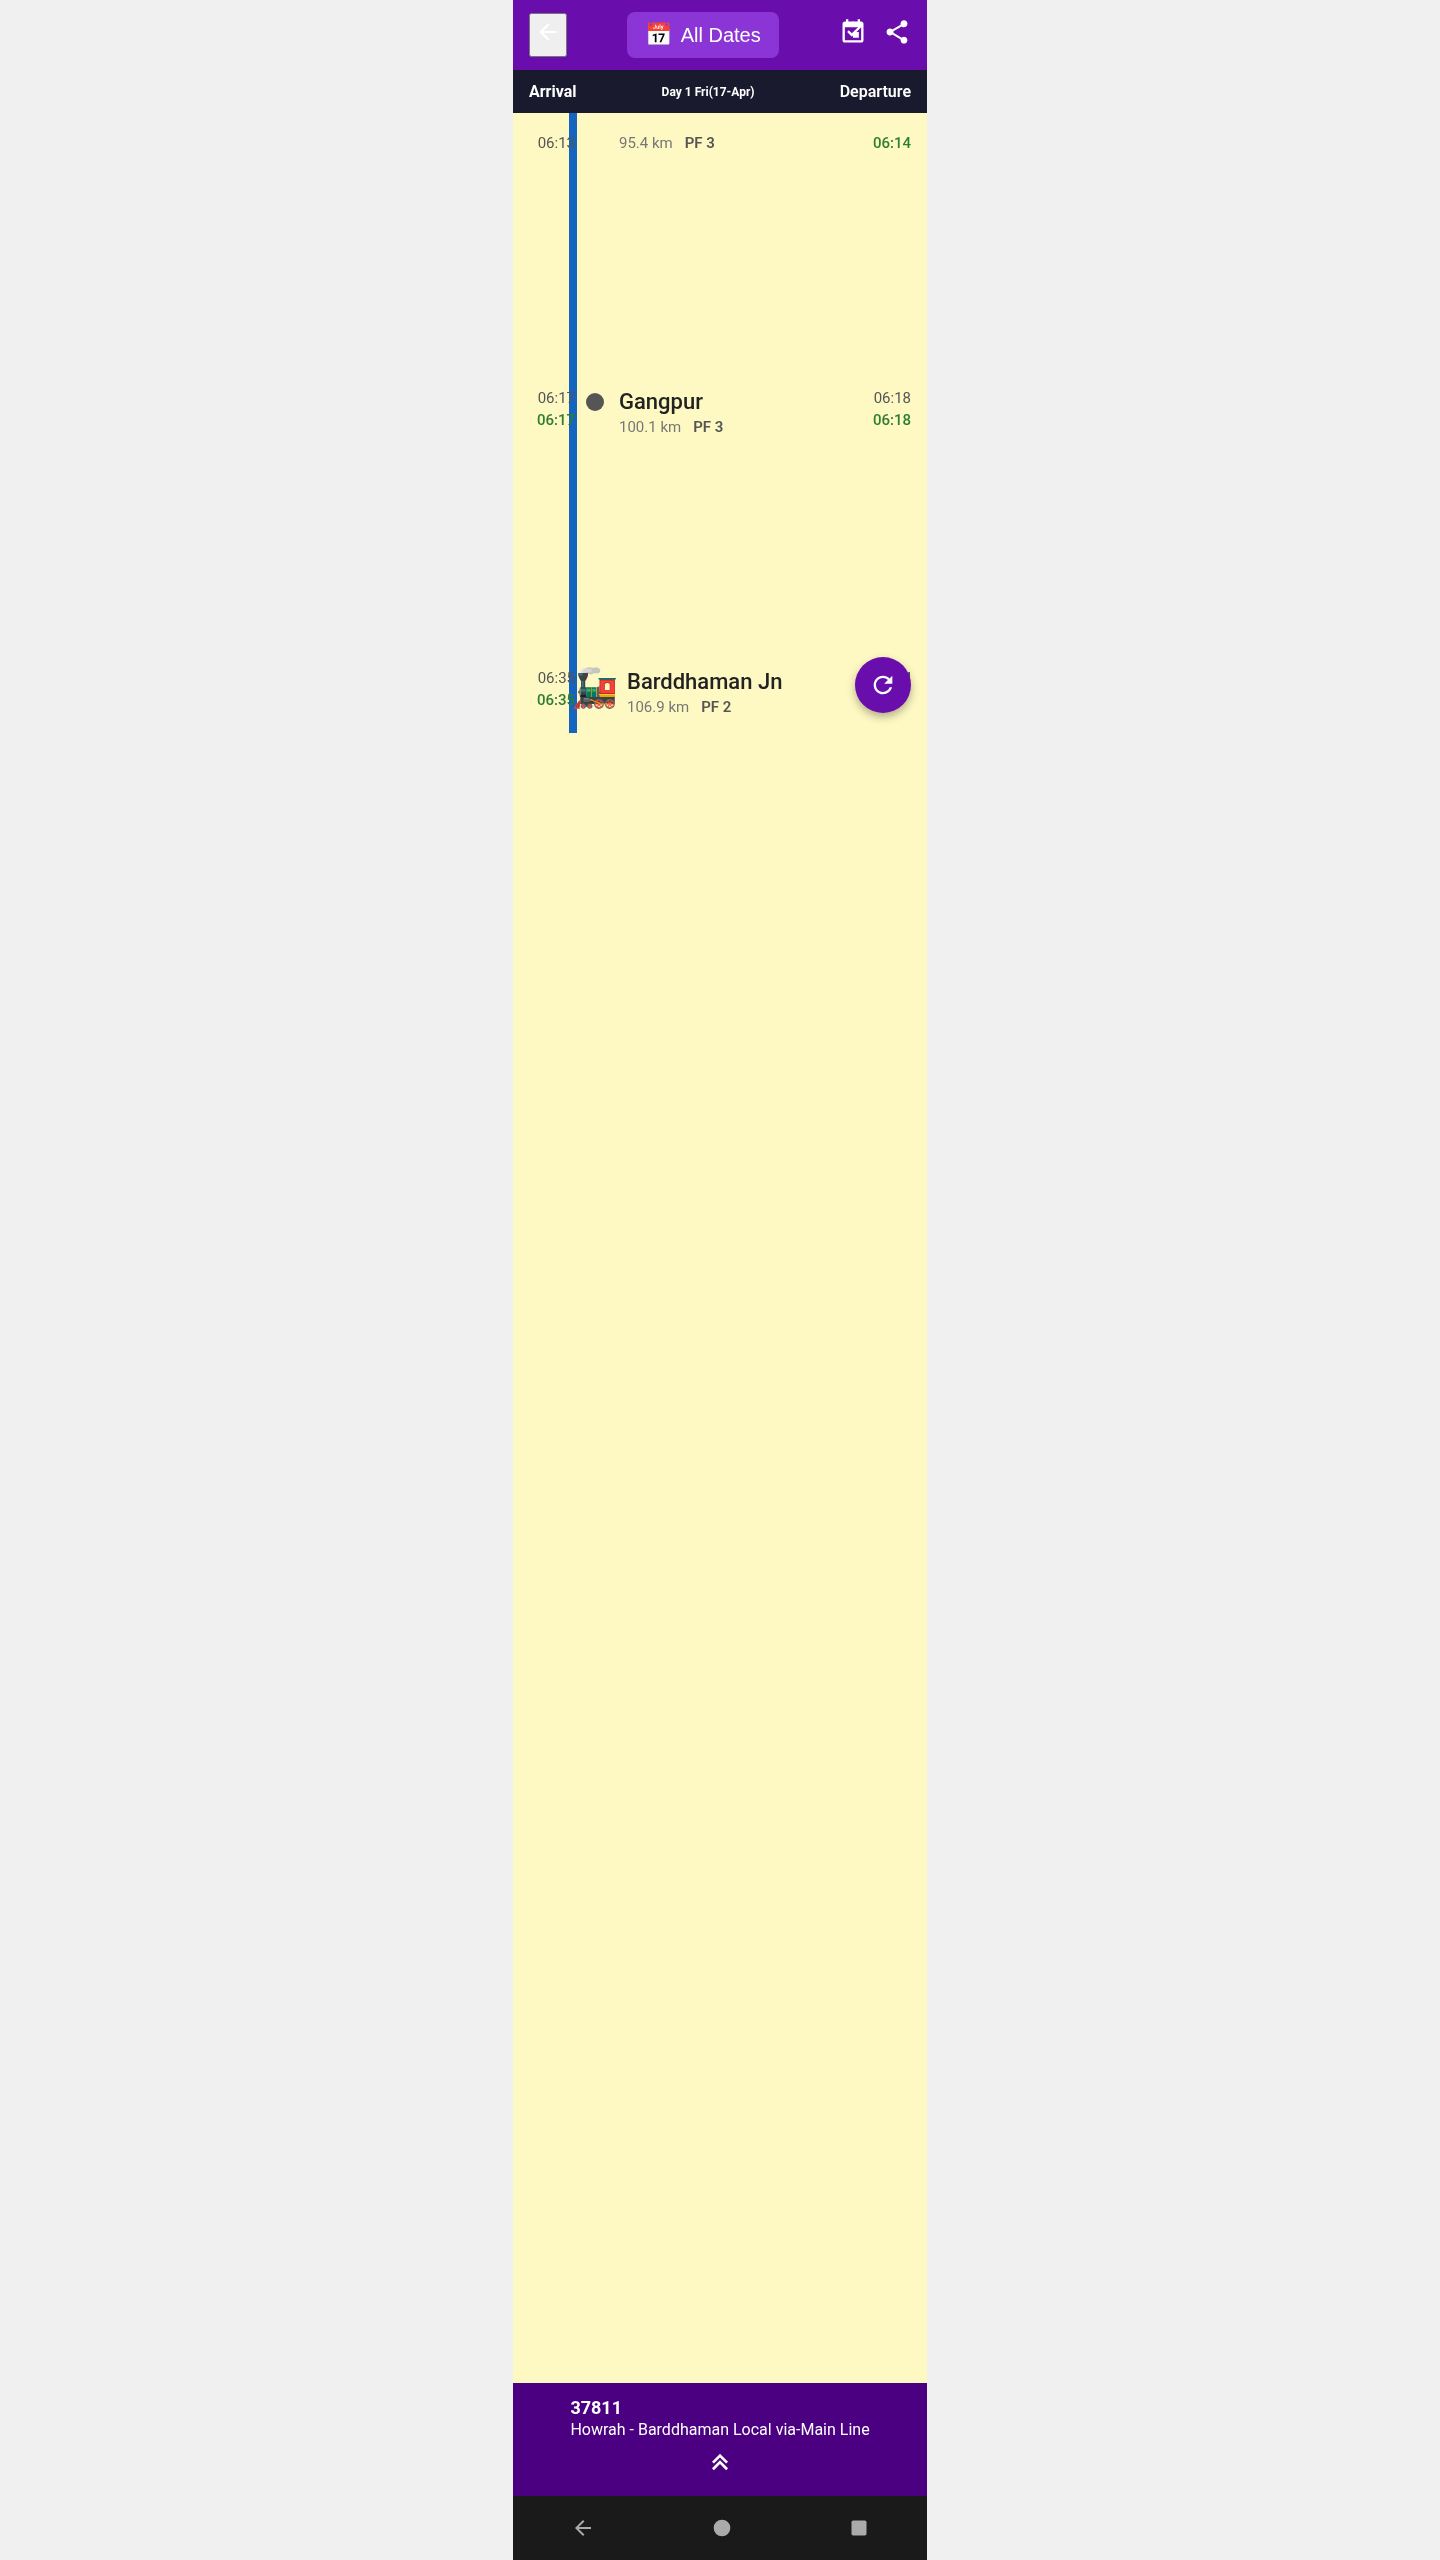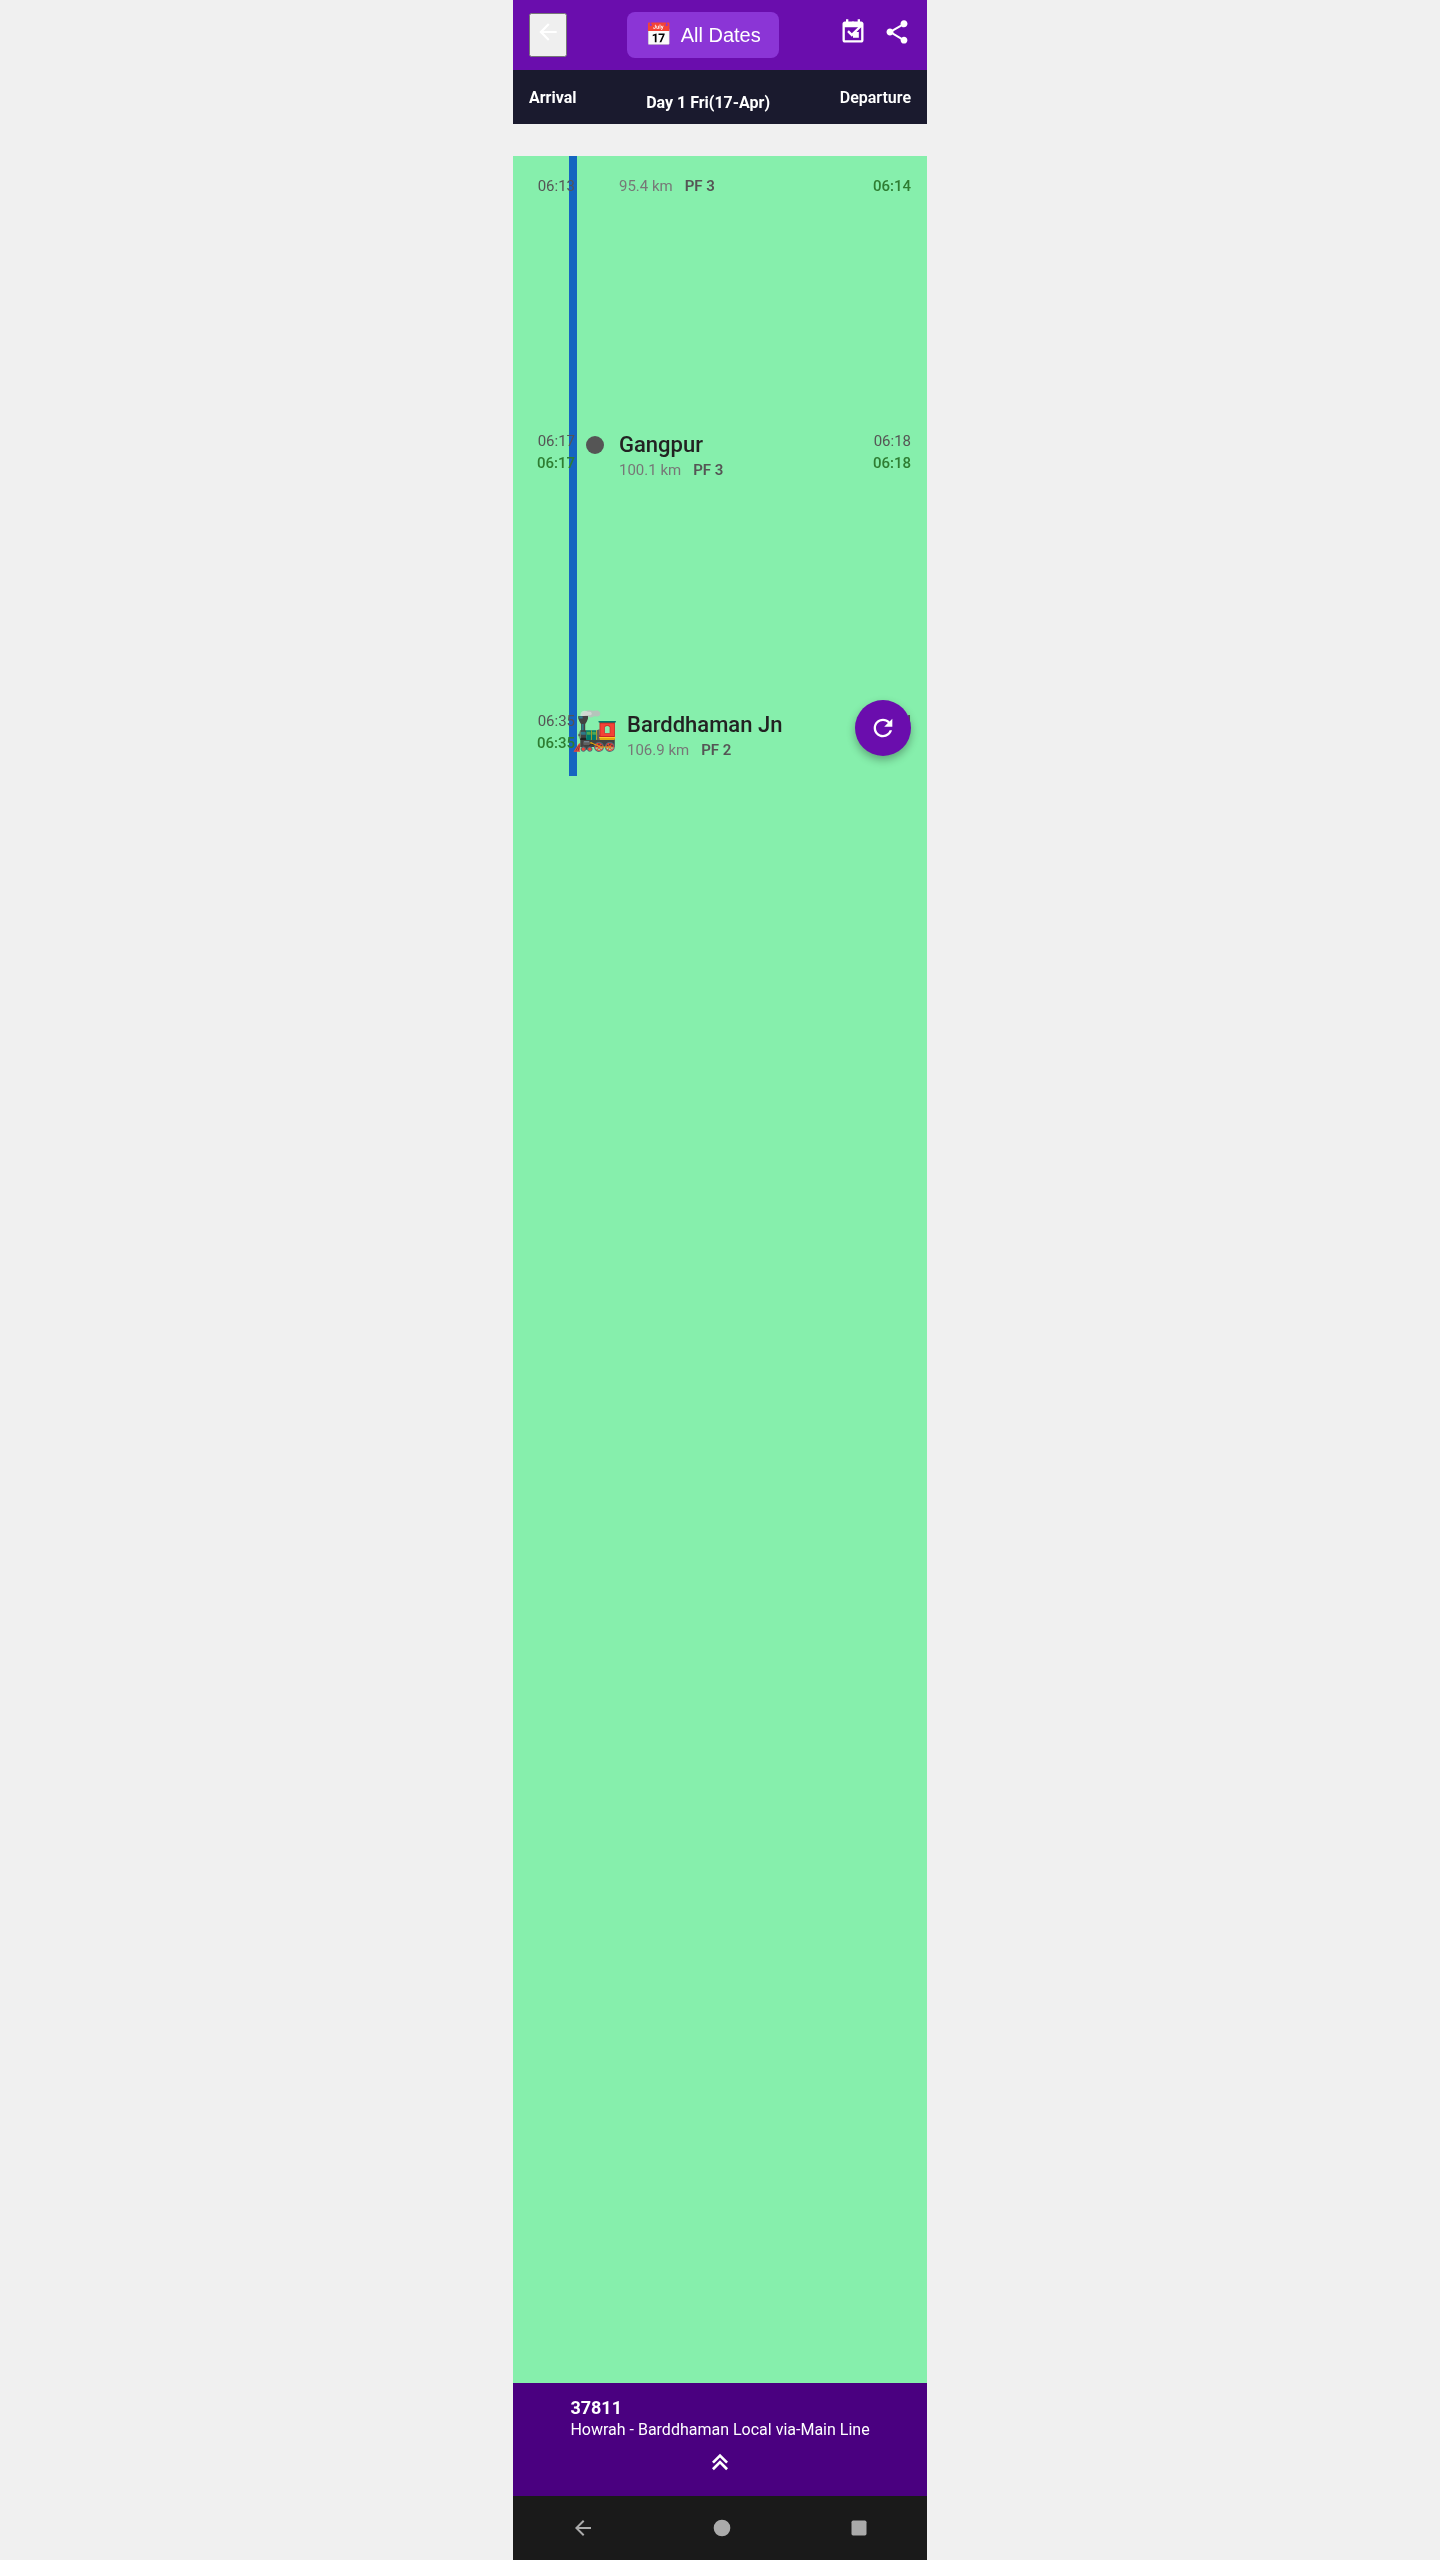--- a/index.html
+++ b/index.html
@@ -77,38 +77,36 @@
     }
 
     .day-bar-arrival {
       color: white;
       font-size: 16px;
       font-weight: 700;
     }
 
     .day-bar-date {
       color: white;
-      font-size: 16px;
+      font-size: 12px;
       font-weight: 700;
-      margin-top: 11px;
     }
 
     .day-bar-departure {
       color: white;
       font-size: 16px;
       font-weight: 600;
     }
 
     
     .main-content {
       flex: 1;
-      background: #86efac;
+      background: #fef9c3;
       position: relative;
       overflow: hidden;
-      margin-top: 32px;
     }
 
     
     .station-list {
       position: relative;
     }
 
     
     .timeline-line {
       position: absolute;

